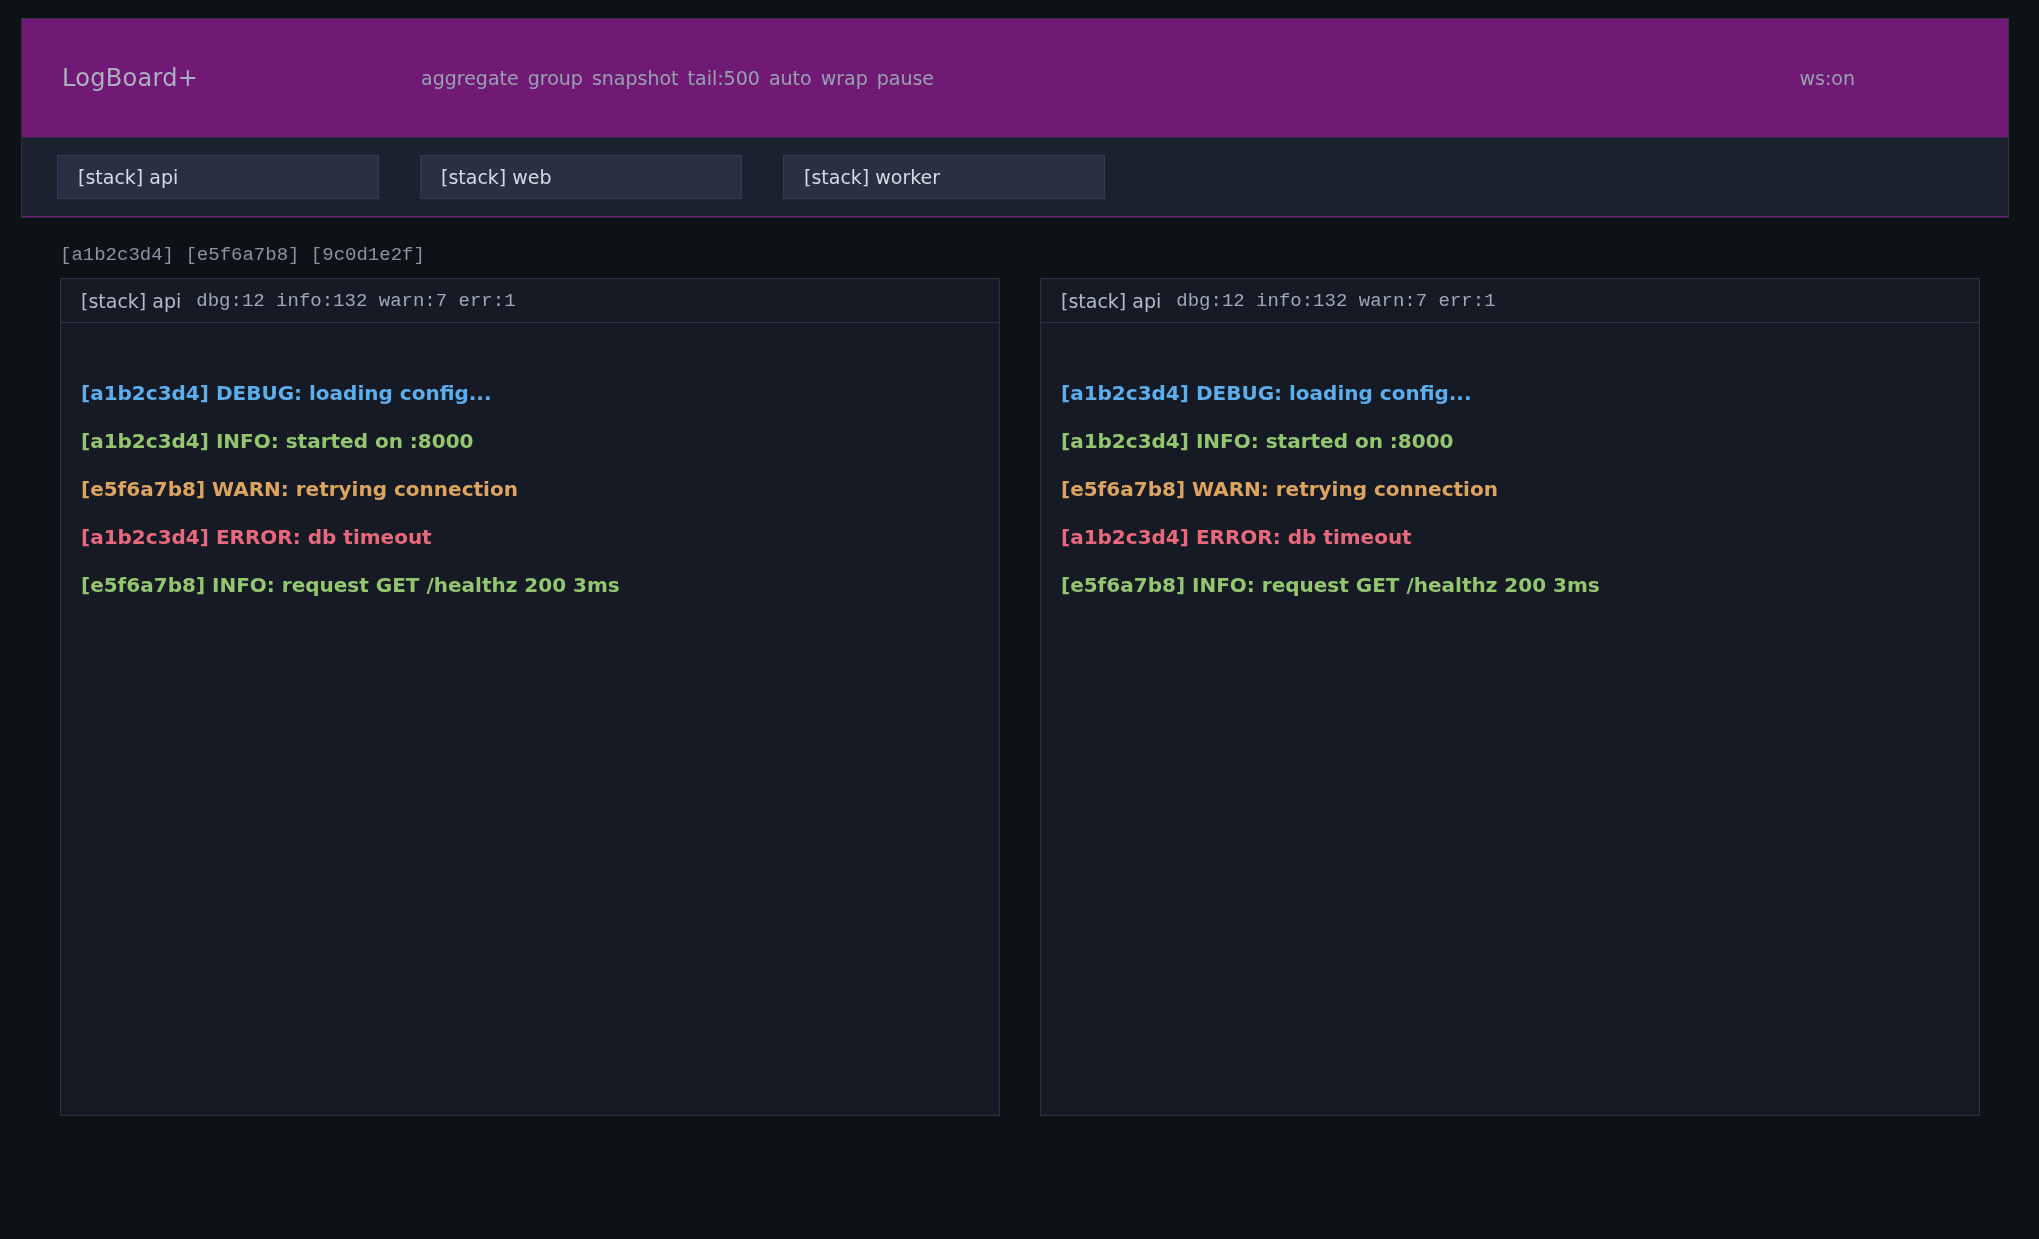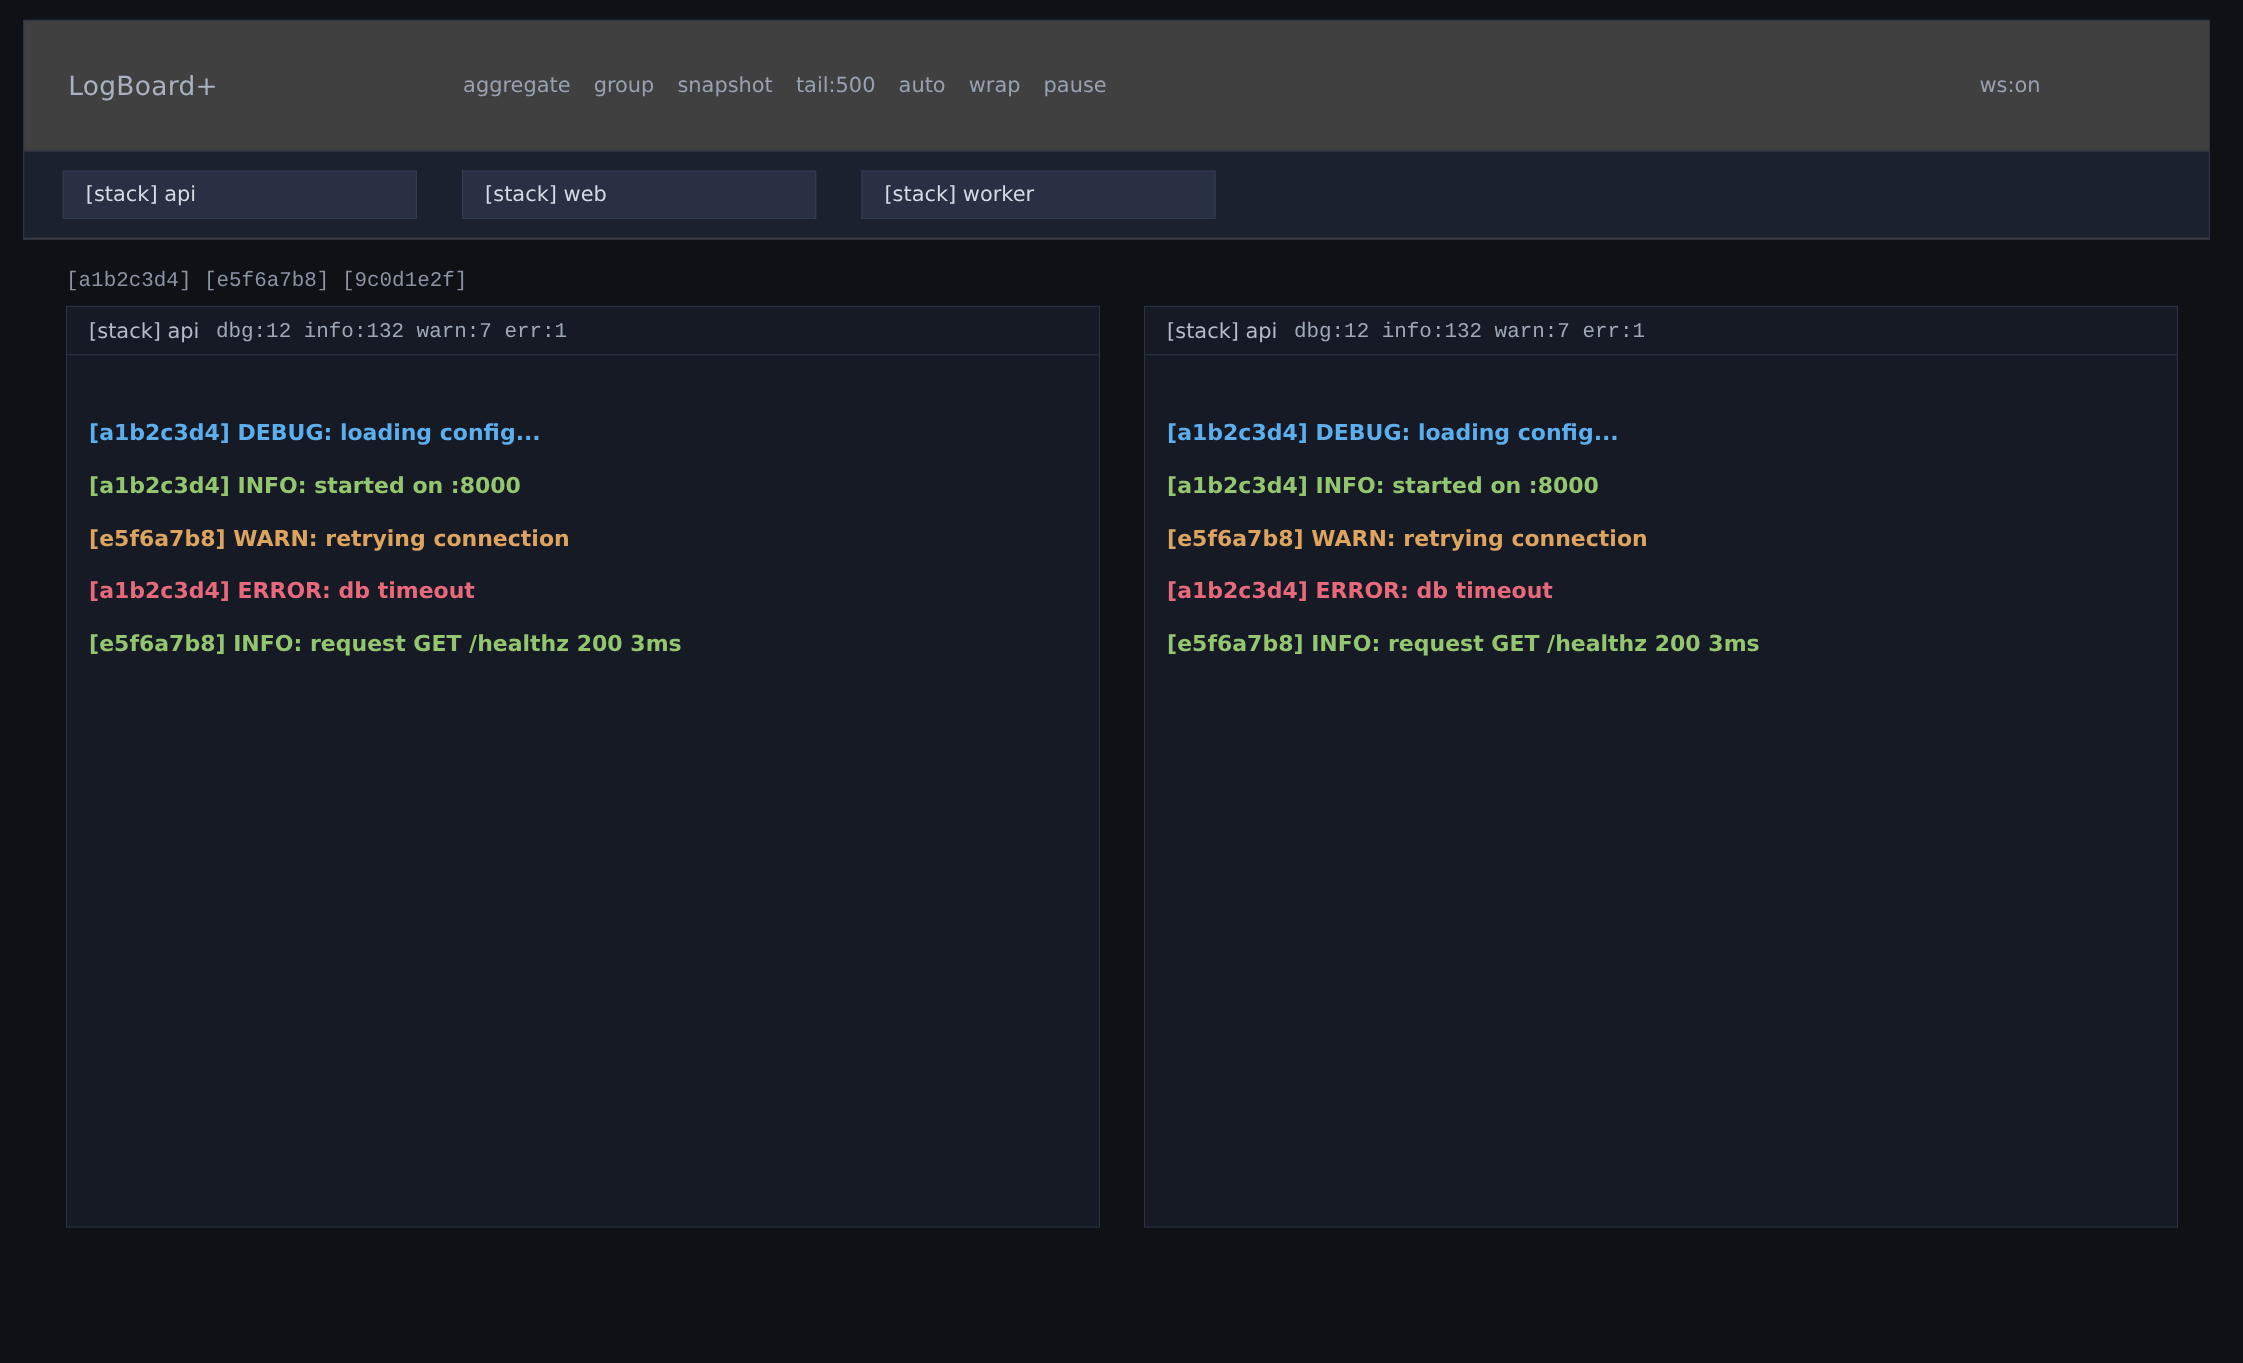--- a/index.html
+++ b/index.html
@@ -8,34 +8,34 @@
     position:relative;
     background:#0e1116;
     font-family:"DejaVu Sans","Liberation Sans",sans-serif;
     overflow:hidden;
   }
 
   
   .header-container {
     position:absolute; left:21px; top:18px;
     width:1988px; height:200px;
-    background:#404040;
+    background:#701a75;
     border:1px solid #2c3344;
   }
   .title-row {
     height:119px;
     display:flex; align-items:center;
     padding:0 40px;
     border-bottom:1px solid #2c3344;
   }
   .app-title {
     width:359px;
     font-size:24px; color:#a9b1c0; letter-spacing:0.3px;
   }
-  .menu { display:flex; gap:21px; font-size:19px; color:#98a1b1;justify-content:space-between; }
+  .menu { display:flex; gap:9px; font-size:19px; color:#98a1b1;justify-content:space-between; }
   .menu-item { cursor:pointer; }
   .ws-status { margin-left:auto; margin-right:113px; font-size:19px; color:#98a1b1; cursor:pointer; }
 
   .tabs-row {
     height:78px;
     background:#1b212f;
     display:flex; align-items:center;
     padding-left:35px; gap:41px;
   }
   .stack-tab {

